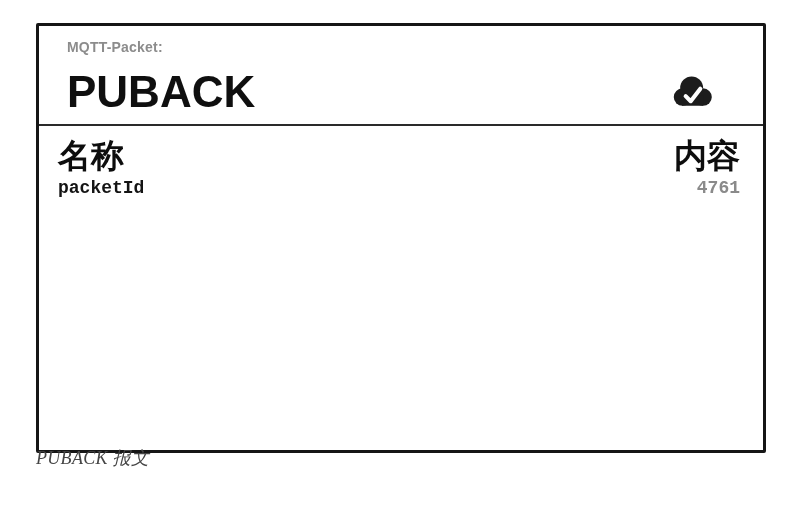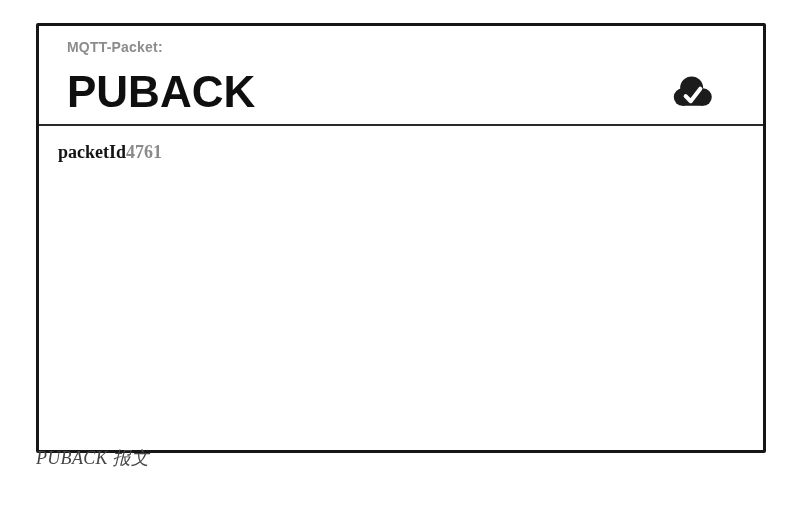--- a/index.html
+++ b/index.html
@@ -67,24 +67,24 @@
 
   .col-header {
     font-size: 33px;
     font-weight: bold;
     color: #0d0d0d;
     line-height: 1.1;
   }
 
   .table-value-row {
     display: flex;
-    justify-content: flex-start;
+    justify-content: space-between;
     align-items: baseline;
     margin-top: 4px;
-    font-family: Liberation Serif, serif;
+    font-family: Liberation Mono, monospace;
     font-weight: bold;
     font-size: 18px;
     line-height: 1.2;
   }
 
   .field-name { color: #141414; }
   .field-value { color: #8a8a8a; }
 
   .figure-caption {
     position: absolute;
@@ -115,20 +115,24 @@
             <circle cx="22.5" cy="15.5" r="12.5"></circle>
             <circle cx="35" cy="25.5" r="9.5"></circle>
             <rect x="12" y="24" width="23" height="11"></rect>
           </g>
           <polyline points="16,24.5 21.5,30 32,16.5" fill="none" stroke="#ffffff" stroke-width="4.5" stroke-linecap="round" stroke-linejoin="round"></polyline>
         </svg>
       </span>
     </div>
 
     <div class="card-body">
+      <div class="table-header-row">
+        <span class="col-header">名称</span>
+        <span class="col-header">内容</span>
+      </div>
 
       <div class="table-value-row">
         <span class="field-name">packetId</span>
         <span class="field-value">4761</span>
       </div>
     </div>
 
   </div>
 
   <div class="figure-caption">PUBACK 报文</div>

